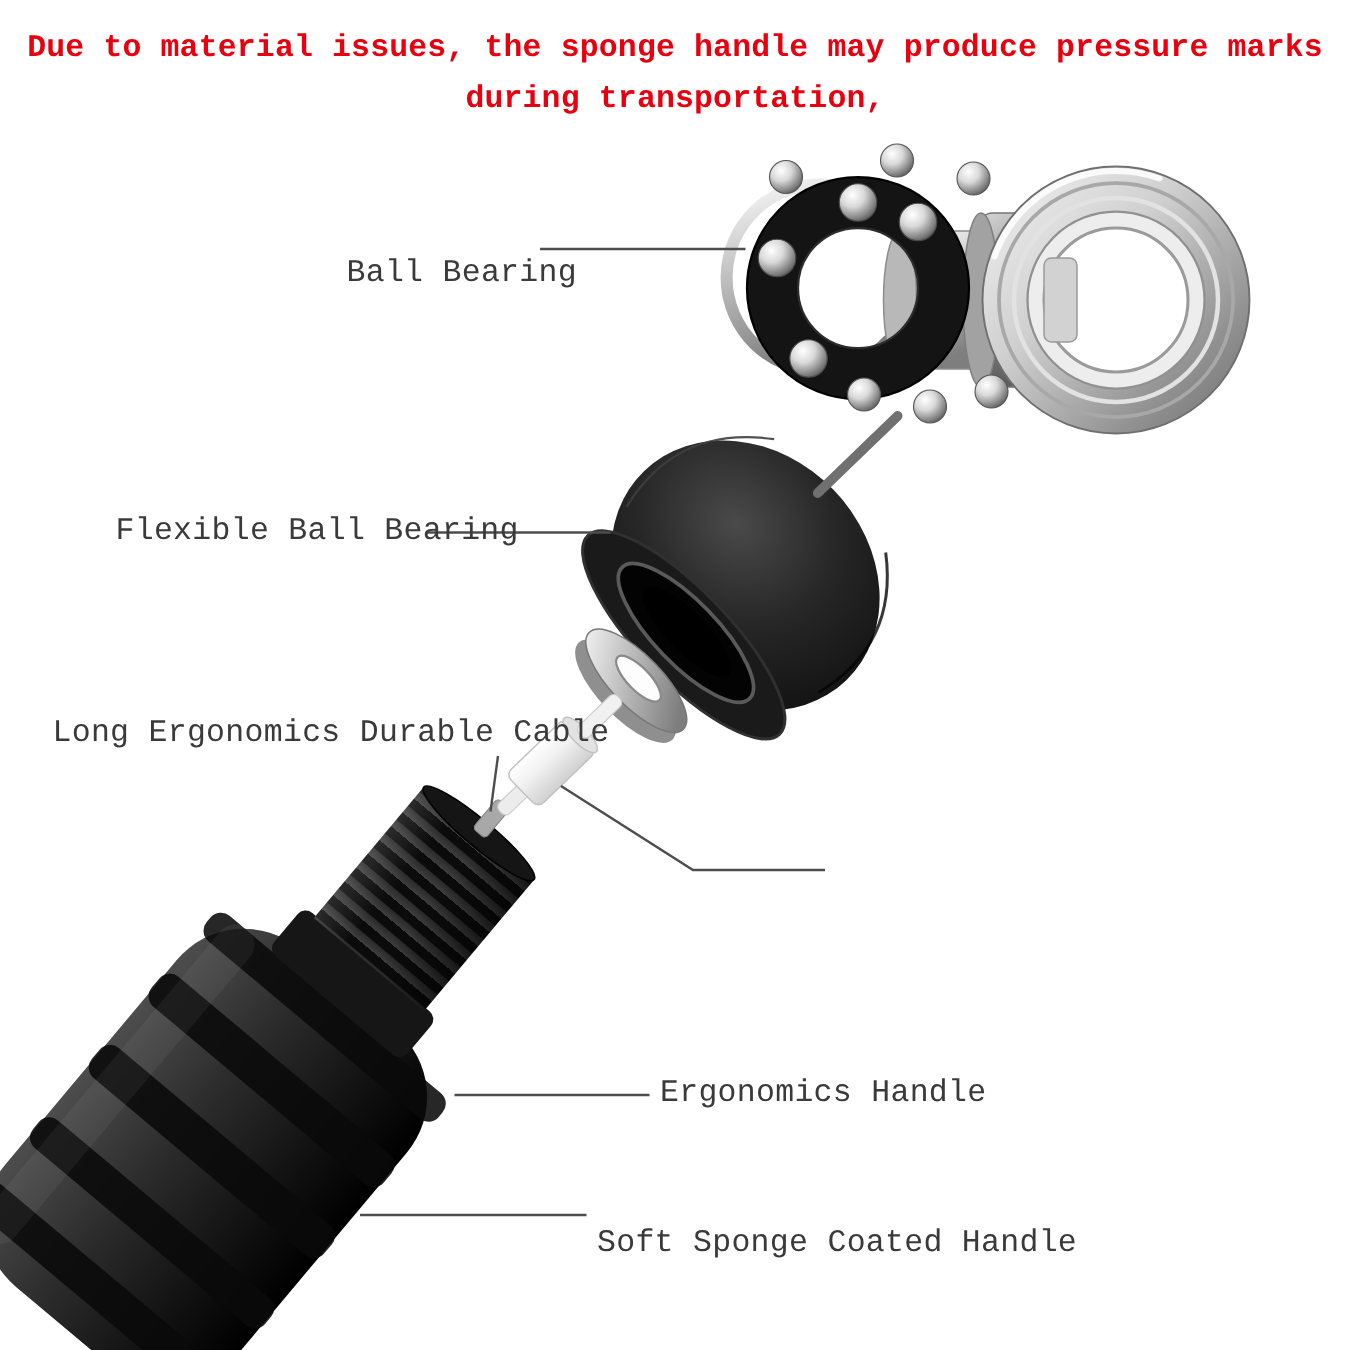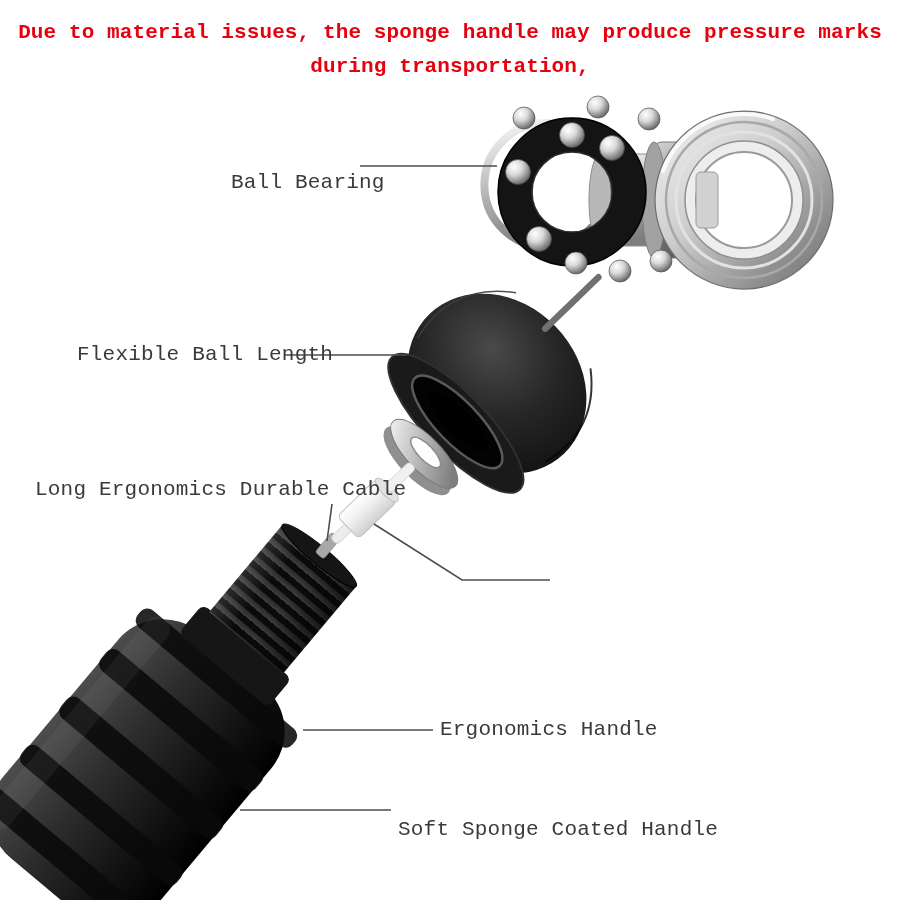--- a/index.html
+++ b/index.html
@@ -163,17 +163,17 @@
       <path d="M 433 730 H 303"></path>
       <path d="M 391 810 H 240"></path>
     </g>
   </svg>
 
   <div class="warning" style="color: rgb(232, 0, 15);">
     <div>Due to material issues, the sponge handle may produce pressure marks during transportation,</div>
   </div>
 
   <div class="part-label" style="left:231px;top:147px;margin-top:24px;">Ball Bearing</div>
-  <div class="part-label" style="left:77px;top:343px;">Flexible Ball Length</div>
+  <div class="part-label" style="left:77px;top:343px;">Flexible Ball Bearing</div>
   <div class="part-label" style="left:35px;top:478px;">Long Ergonomics Durable Cable</div>
   <div class="part-label" style="left:440px;top:718px;">Ergonomics Handle</div>
   <div class="part-label" style="left:398px;top:798px;margin-top:20px;">Soft Sponge Coated Handle</div>
 </div>
 
 </body></html>

